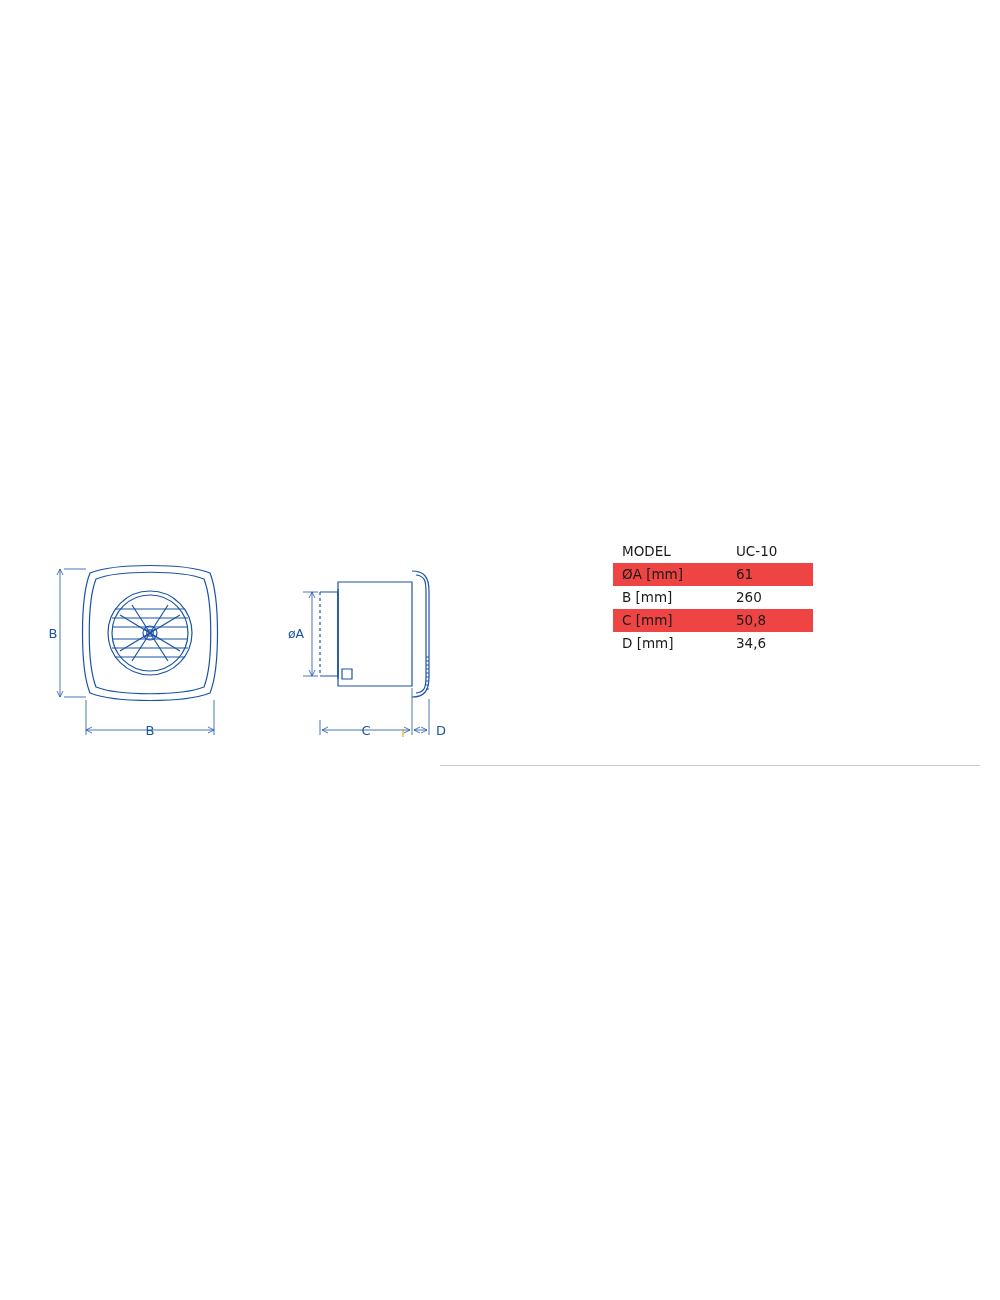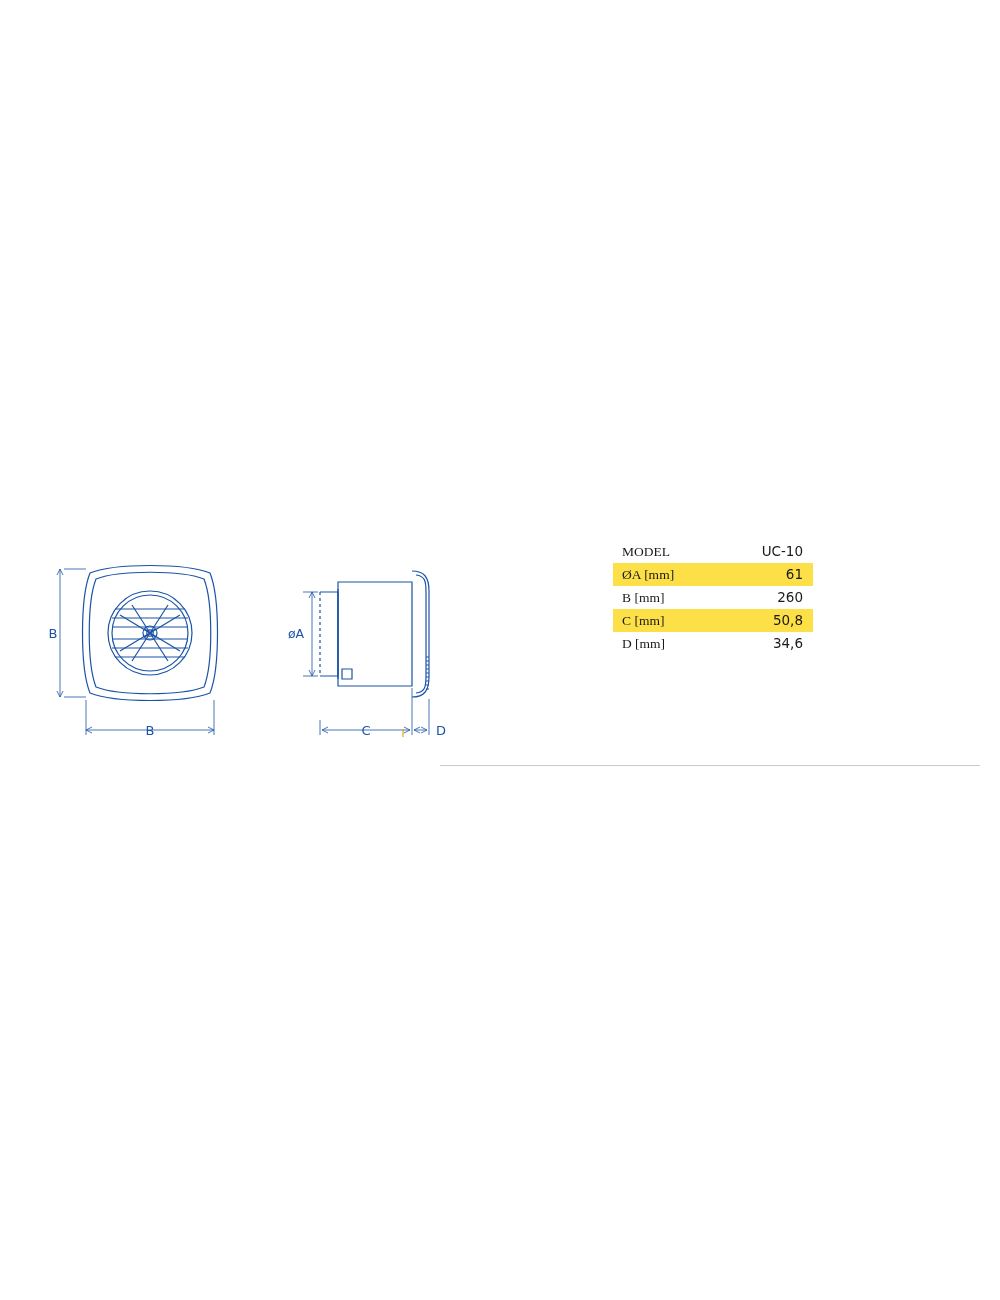--- a/index.html
+++ b/index.html
@@ -50,33 +50,32 @@
     white-space: nowrap;
   }
   .spec-table {
     width: 200px;
     margin-left: 73px;
     border-collapse: collapse;
     font-size: 13.5px;
     color: #1a1a1a;
   }
   .spec-table tr.row-alt td {
-    background: #fde047;
+    background: #ef4444;
   }
   .spec-table td {
     padding: 3px 10px 3px 9px;
     line-height: 17px;
     white-space: nowrap;
   }
   .spec-table td.label {
     text-align: left;
-    font-family: Liberation Serif, serif;
   }
   .spec-table td.value {
-    text-align: right;
+    text-align: left;
     margin-top: 12px;
   }
   .panel-rule {
     position: absolute;
     left: -100px;
     top: 225px;
     width: 540px;
     height: 1px;
     background: #c9c9c9;
   }

